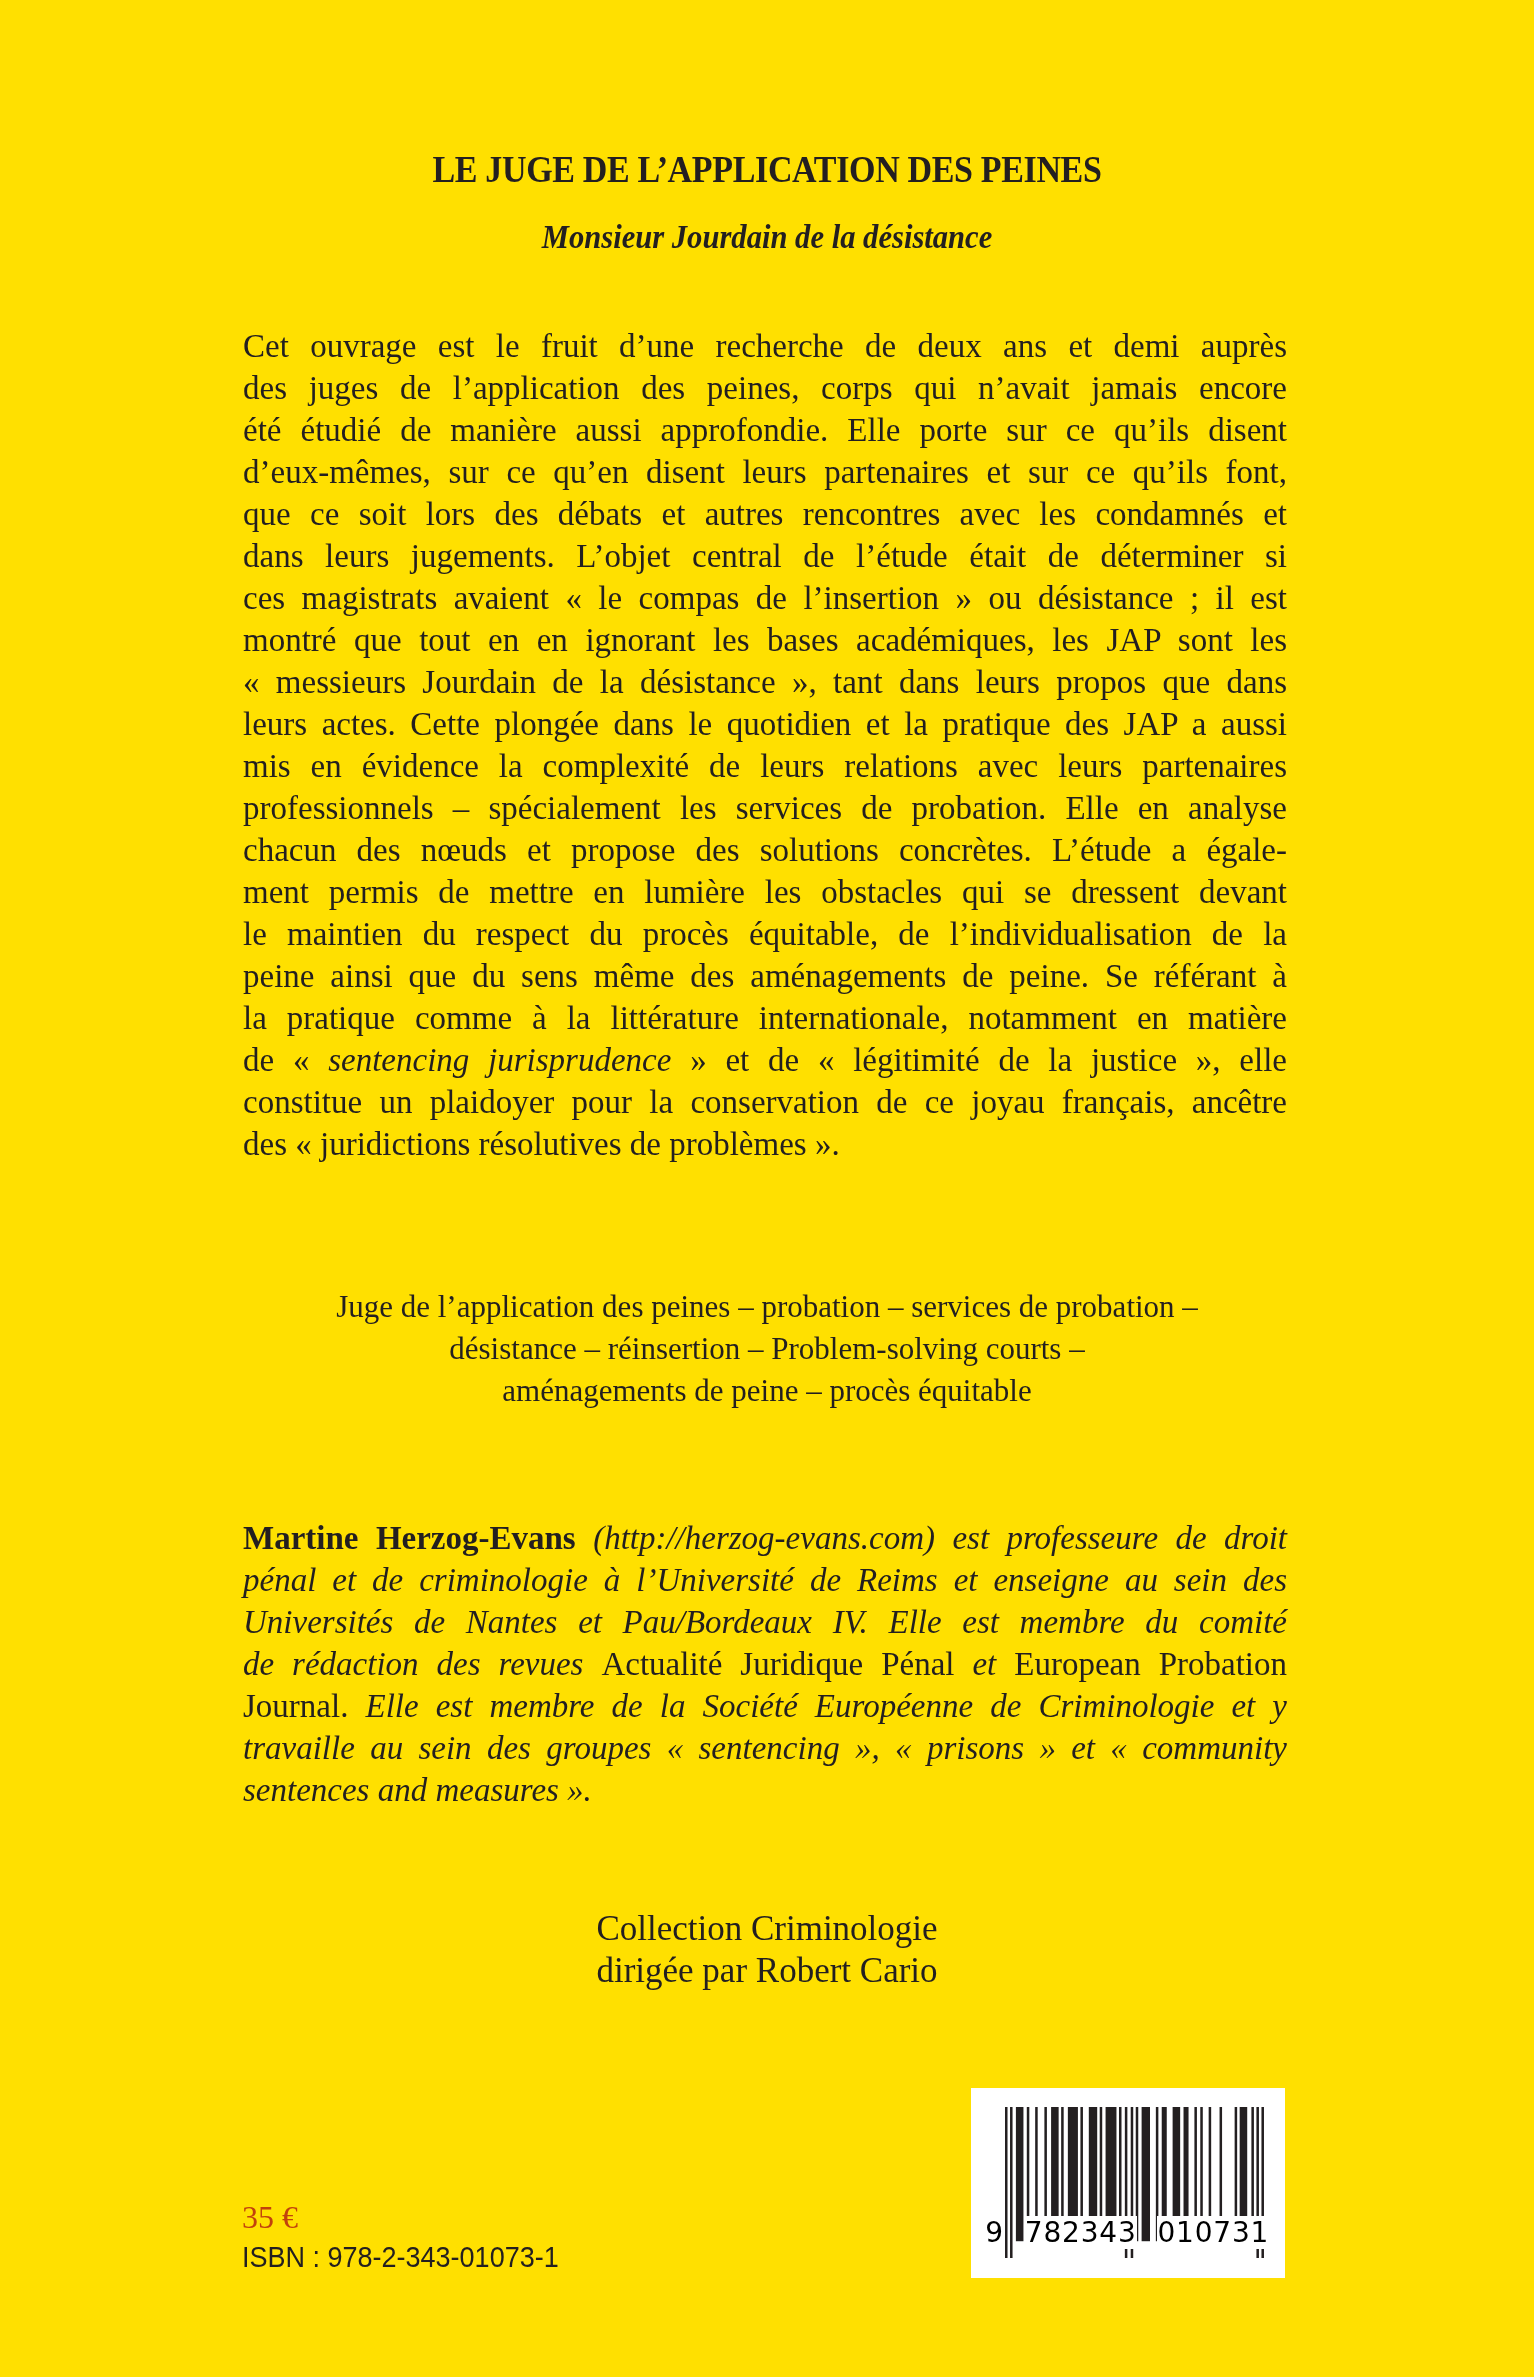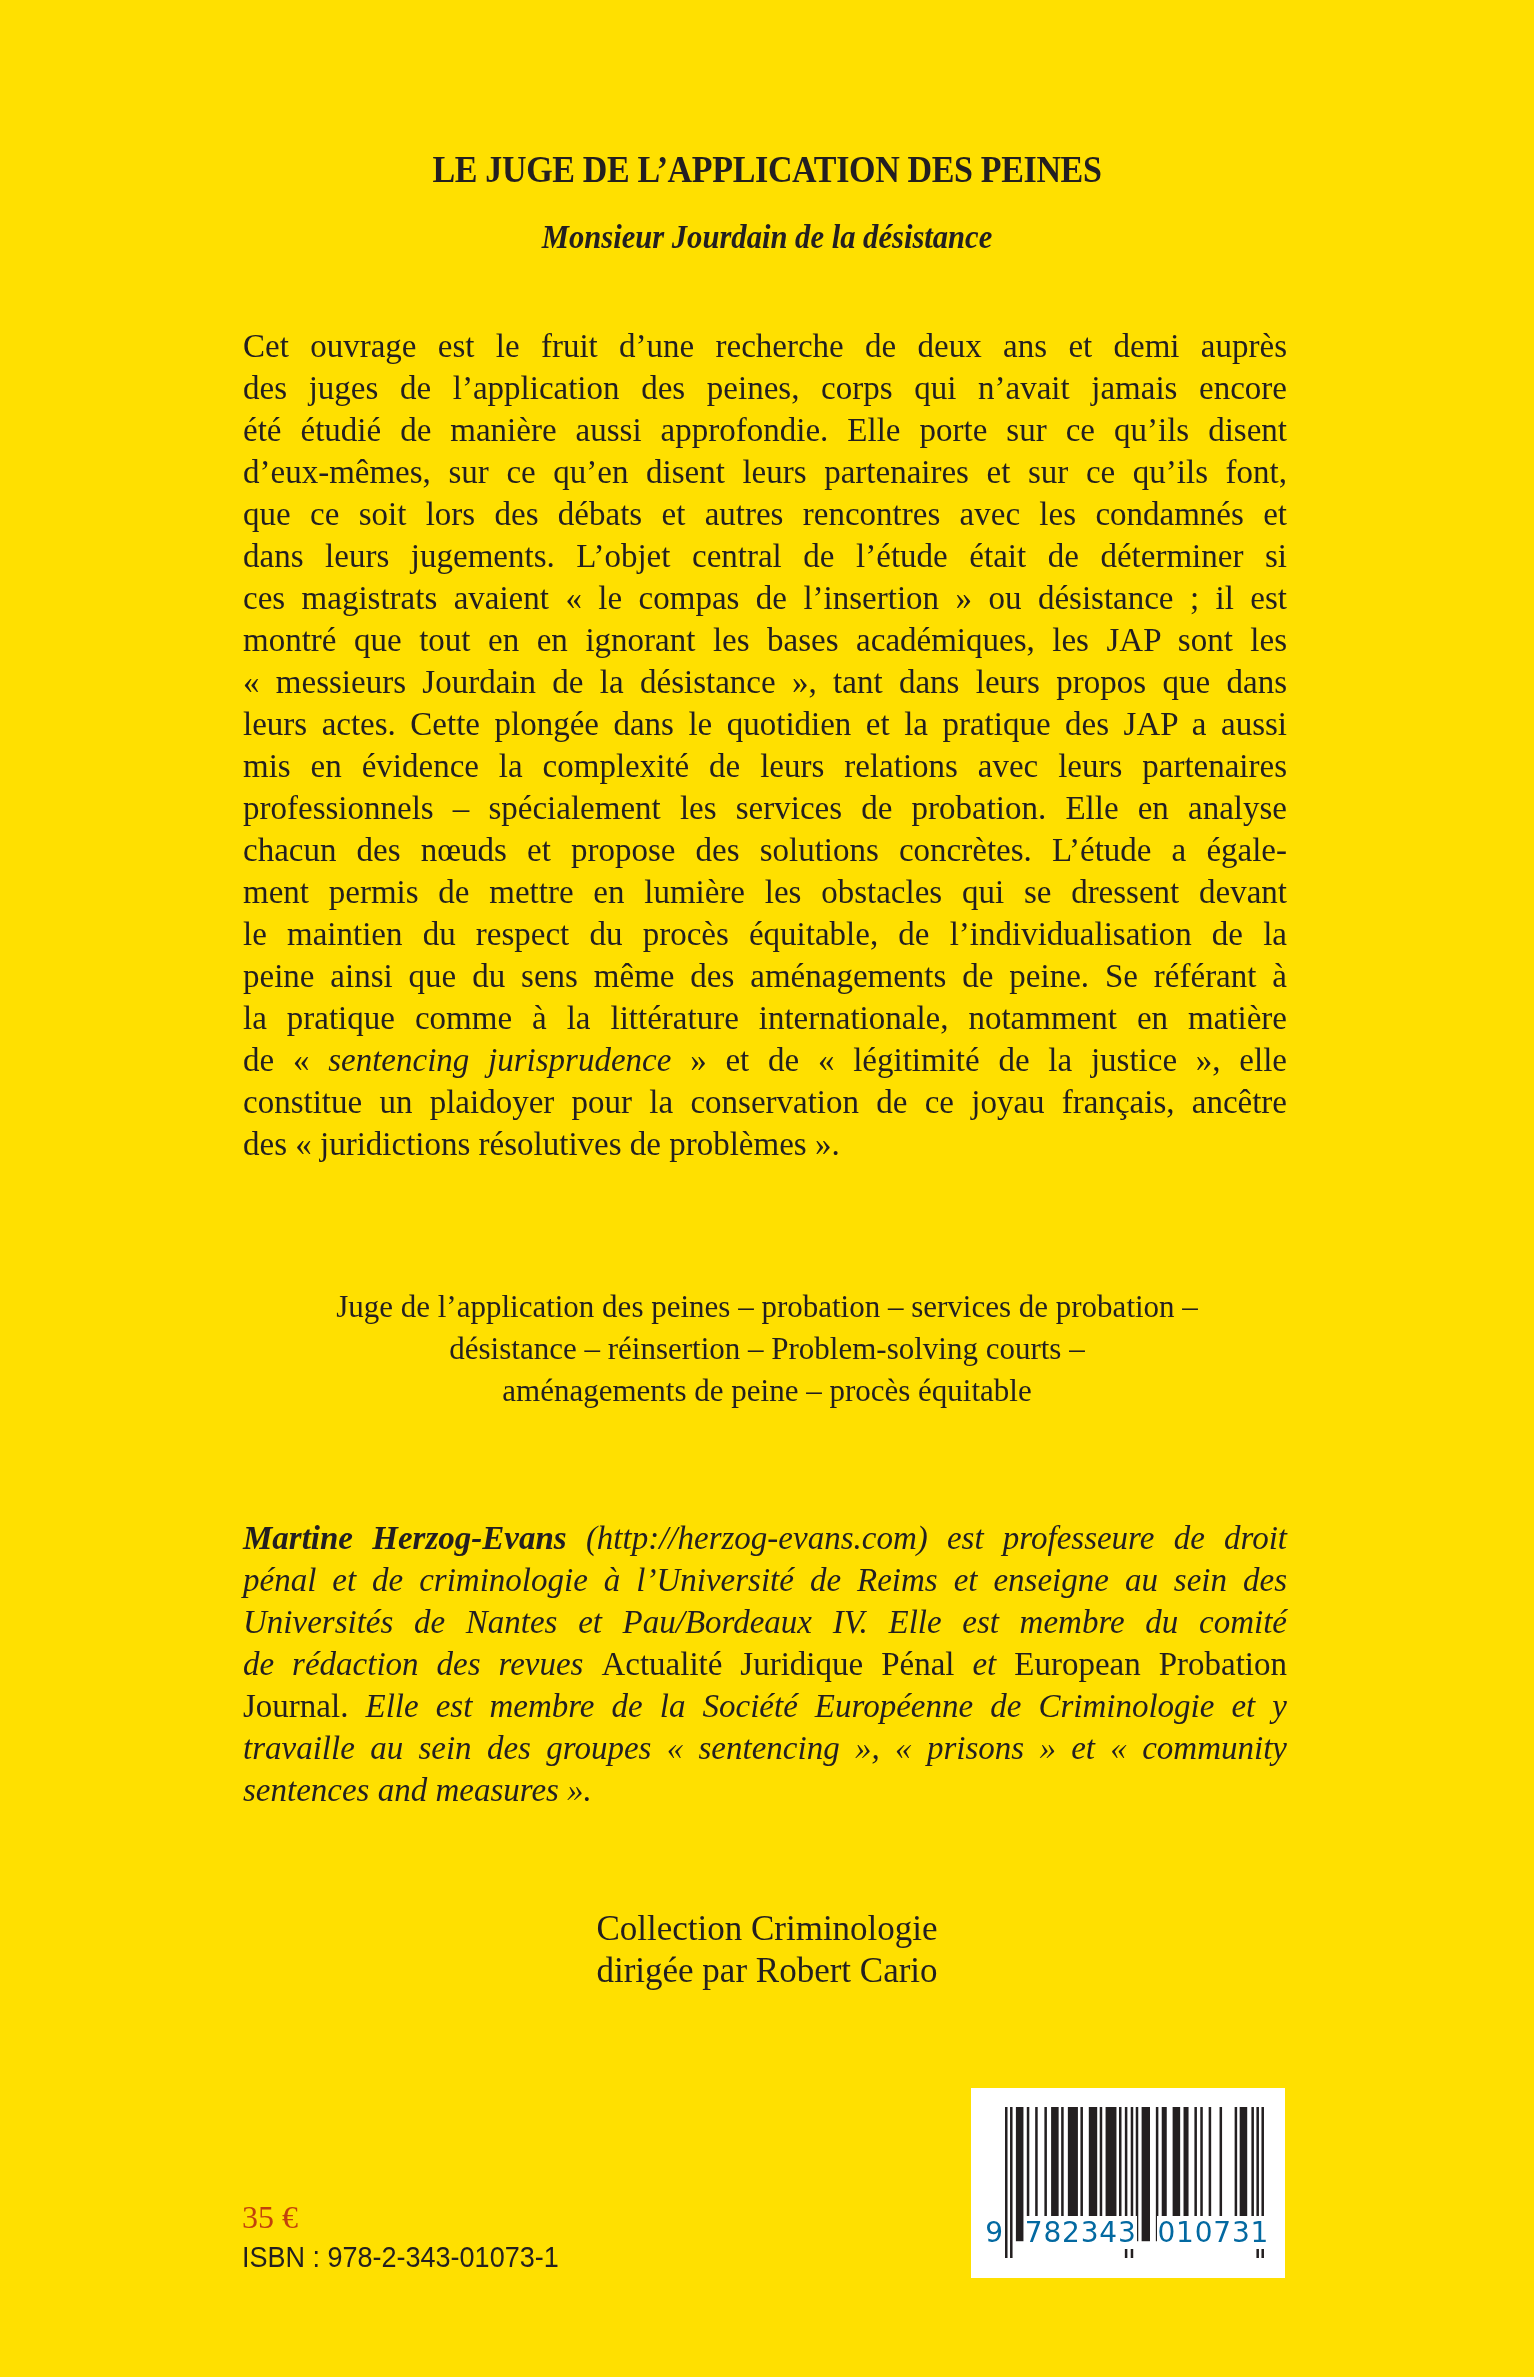--- a/index.html
+++ b/index.html
@@ -63,41 +63,41 @@
   }
   .bio .line {
     display: block;
     white-space: nowrap;
     text-align: justify;
     text-align-last: justify;
     height: 42px;
   }
   .bio .line.last { text-align-last: left; }
   .bio i { font-style: italic; }
-  .bio b { font-weight: bold; font-style: italic; }
+  .bio b { font-weight: bold; }
   .collection {
     left: 0; width: 1534px; top: 1908px;
     text-align: center;
     font-size: 35px;
     line-height: 42px;
   }
   .collection .line { display: block; }
   .barcode-box {
     left: 971px; top: 2088px; width: 314px; height: 190px;
     background: #ffffff;
   }
   .barcode-bars {
     position: absolute; left: 34px; top: 19.3px; width: 264px; height: 151px;
   }
   .barcode-digits {
     position: absolute; left: 13.4px; top: 128px; width: 289px;
     font-family: "DejaVu Sans", sans-serif;
     font-size: 28px;
     letter-spacing: 0.8px;
-    color: #0369a1;
+    color: #000000;
     line-height: 34px;
     white-space: nowrap;
   }
   .barcode-digits span { background: #fff; padding: 0 0.8px; }
   .price {
     left: 242px; top: 2198px;
     color: #c2410c;
     font-size: 32px;
     line-height: 39px;
   }

